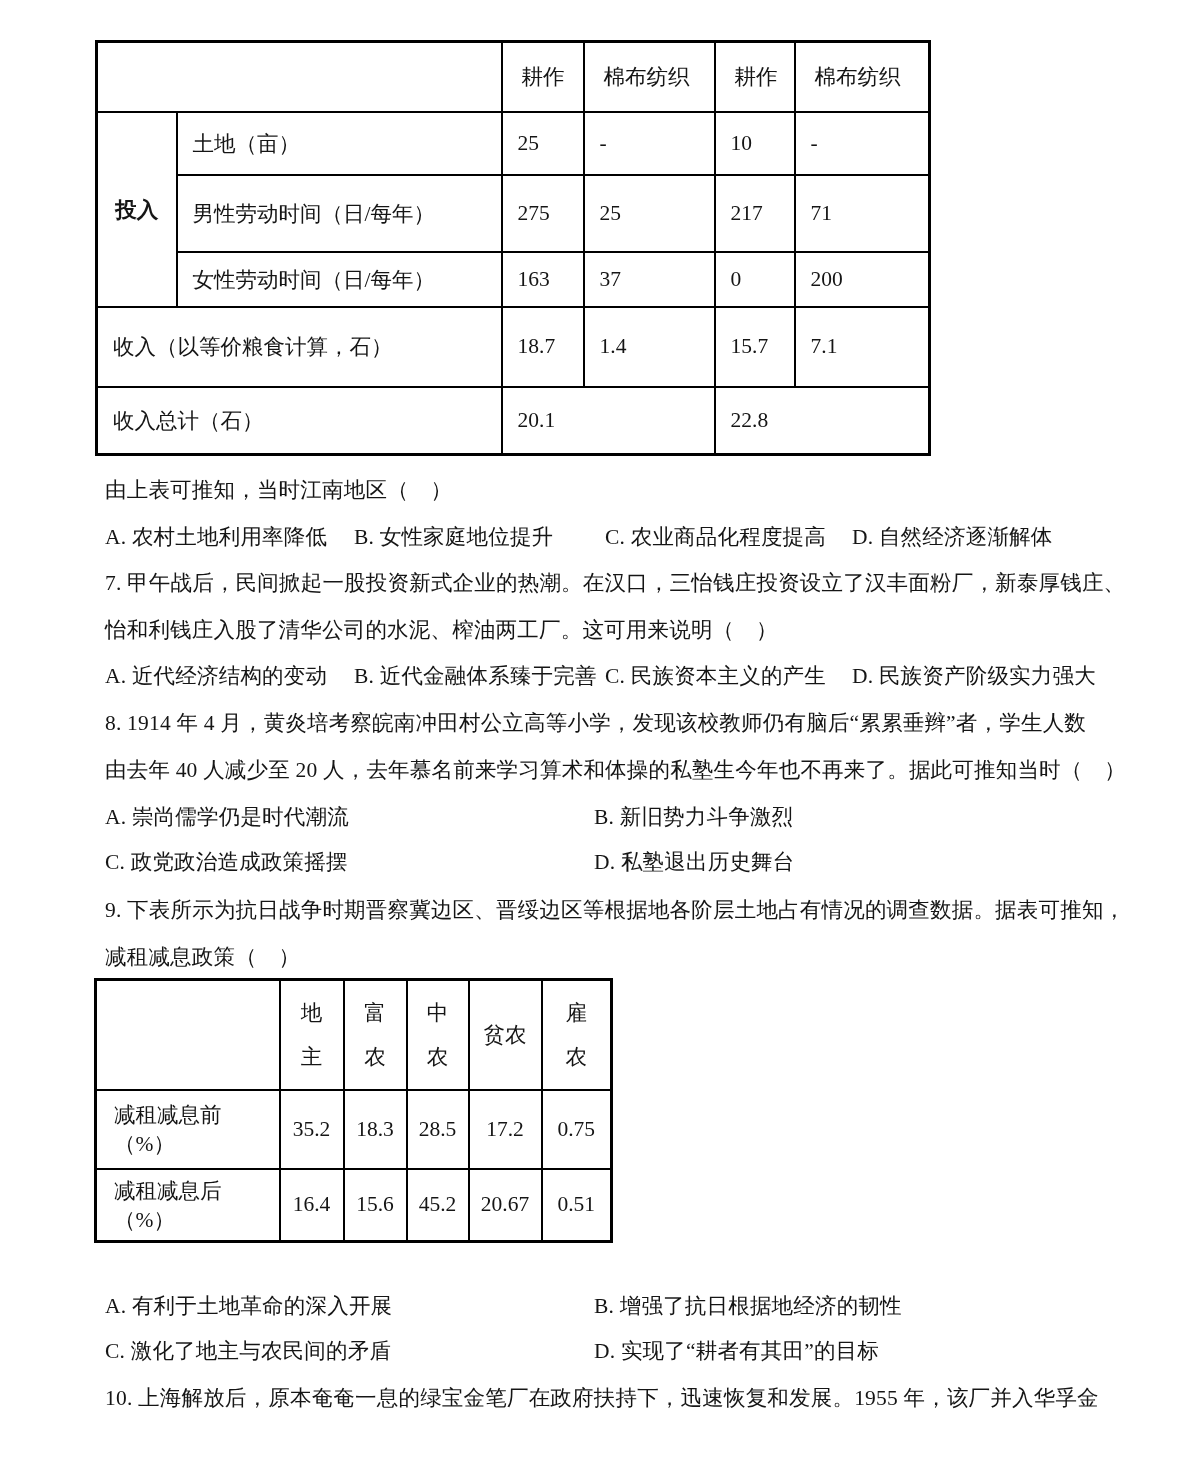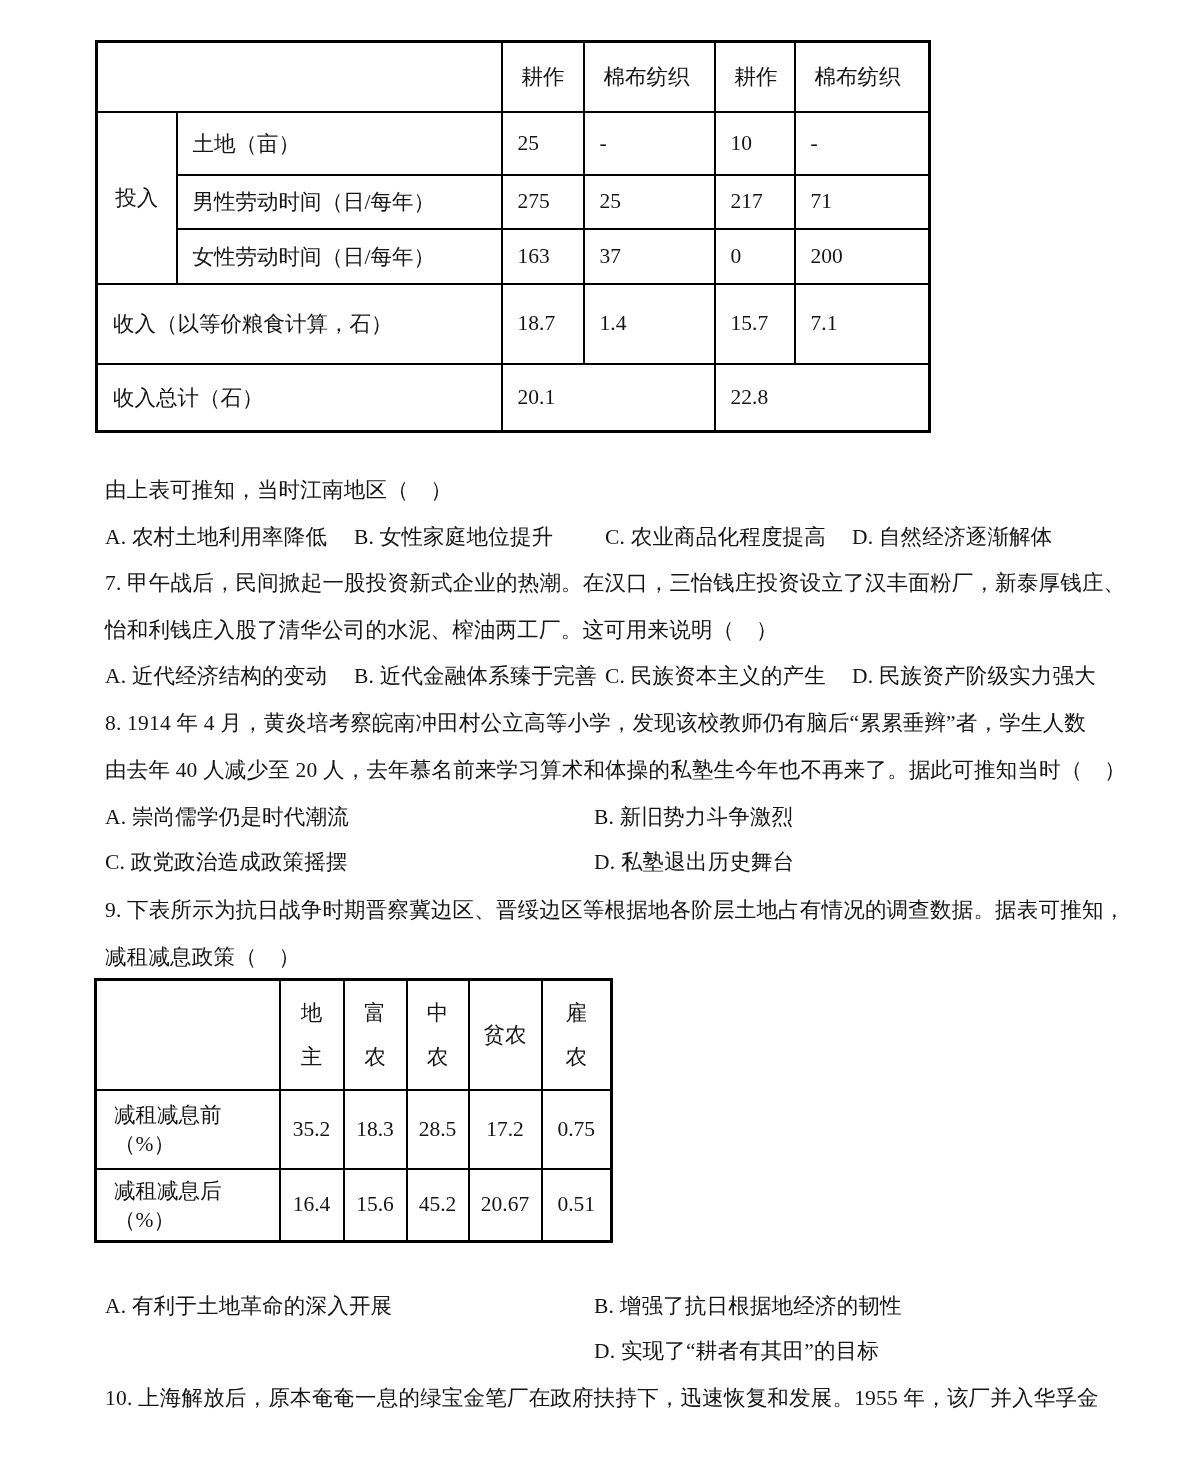--- a/index.html
+++ b/index.html
@@ -21,21 +21,21 @@
   .t1 {
     position:absolute; left:95px; top:40px;
     border-collapse:collapse; table-layout:fixed;
     border:3px solid #000;
   }
   .t1 td {
     border:2px solid #000; font-size:21.5px; vertical-align:middle;
     padding:0 2px 0 15px; overflow:hidden;
   }
   .t1 td.hd  { padding-left:19px; }
-  .t1 td.grp { text-align:center; padding:0; }
+  .t1 td.grp { text-align:center; padding:0;font-weight:bold; }
 
   
   .t2 {
     position:absolute; left:94px; top:978px;
     border-collapse:collapse; table-layout:fixed;
     border:3px solid #000;
   }
   .t2 td {
     border:2px solid #000; font-size:21.5px; vertical-align:middle;
     text-align:center; padding:0; overflow:hidden;
@@ -69,21 +69,21 @@
       <td class="hd">棉布纺织</td>
     </tr>
     <tr style="height:63px">
       <td class="grp" rowspan="3">投入</td>
       <td>土地（亩）</td>
       <td>25</td>
       <td>-</td>
       <td>10</td>
       <td>-</td>
     </tr>
-    <tr style="height:54px">
+    <tr style="height:77px">
       <td>男性劳动时间（日/每年）</td>
       <td>275</td>
       <td>25</td>
       <td>217</td>
       <td>71</td>
     </tr>
     <tr style="height:55px">
       <td>女性劳动时间（日/每年）</td>
       <td>163</td>
       <td>37</td>
@@ -171,18 +171,19 @@
       <td>0.51</td>
     </tr>
   </tbody>
     </table>
 
   <div class="line optline" style="top:1293px">
     <span class="opt" style="left:0">A. 有利于土地革命的深入开展</span>
     <span class="opt" style="left:489px">B. 增强了抗日根据地经济的韧性</span>
   </div>
   <div class="line optline" style="top:1338px">
+    <span class="opt" style="left:0">C. 激化了地主与农民间的矛盾</span>
     <span class="opt" style="left:489px">D. 实现了“耕者有其田”的目标</span>
   </div>
 
   <div class="line" style="top:1385px">10. 上海解放后，原本奄奄一息的绿宝金笔厂在政府扶持下，迅速恢复和发展。1955 年，该厂并入华孚金</div>
 
 </div>
 
 </body></html>

